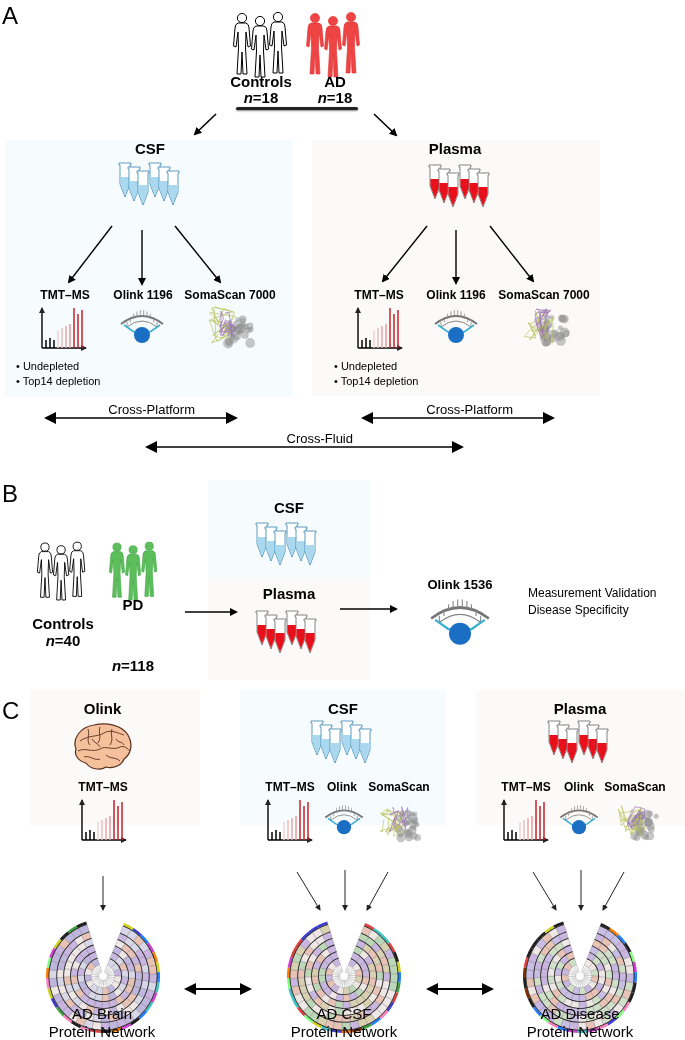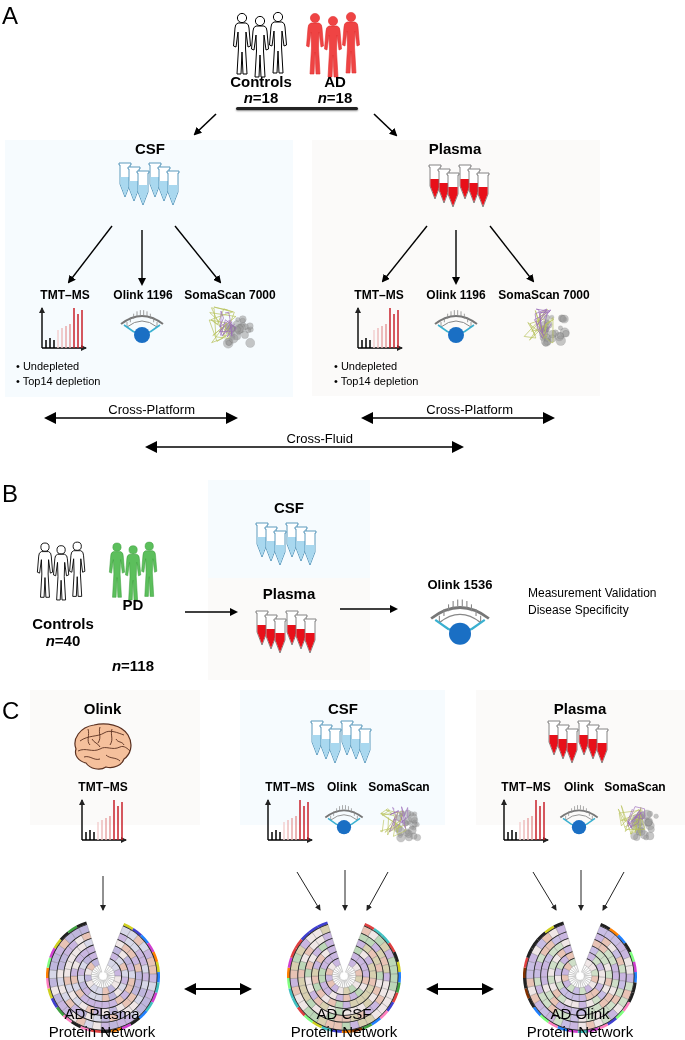--- a/index.html
+++ b/index.html
@@ -1243,23 +1243,23 @@
     <line x1="-3.9890624147333344" y1="0.2956028608823983" x2="-11.967187244200003" y2="0.8868085826471949" stroke="#777" stroke-width="0.4"></line>
     <line x1="-3.9549890603120614" y1="-0.5983824302333056" x2="-11.864967180936183" y2="-1.7951472906999169" stroke="#777" stroke-width="0.4"></line>
     <line x1="-3.723074622152927" y1="-1.4624347362808507" x2="-11.16922386645878" y2="-4.3873042088425525" stroke="#777" stroke-width="0.4"></line>
     <line x1="-3.304920195247642" y1="-2.2533314232585244" x2="-9.914760585742926" y2="-6.759994269775573" stroke="#777" stroke-width="0.4"></line>
     <line x1="-2.7214431889055994" y1="-2.9315093330158994" x2="-8.164329566716798" y2="-8.794527999047698" stroke="#777" stroke-width="0.4"></line>
     <line x1="-2.0018309716657505" y1="-3.4630438577759532" x2="-6.005492914997252" y2="-10.389131573327859" stroke="#777" stroke-width="0.4"></line>
     <line x1="-1.1820808266453584" y1="-3.821345956502424" x2="-3.546242479936075" y2="-11.464037869507273" stroke="#777" stroke-width="0.4"></line>
   </svg>
 
 <div class="net-label" style="left:32px; top:1005px;">
-    <div>AD Plasma</div>
+    <div>AD Brain</div>
     <div>Protein Network</div>
   </div>
 <div class="net-label" style="left:274px; top:1005px;">
     <div>AD CSF</div>
     <div>Protein Network</div>
   </div>
 <div class="net-label" style="left:510px; top:1005px;">
-    <div>AD Olink</div>
+    <div>AD Disease</div>
     <div>Protein Network</div>
   </div>
 
 </body></html>

